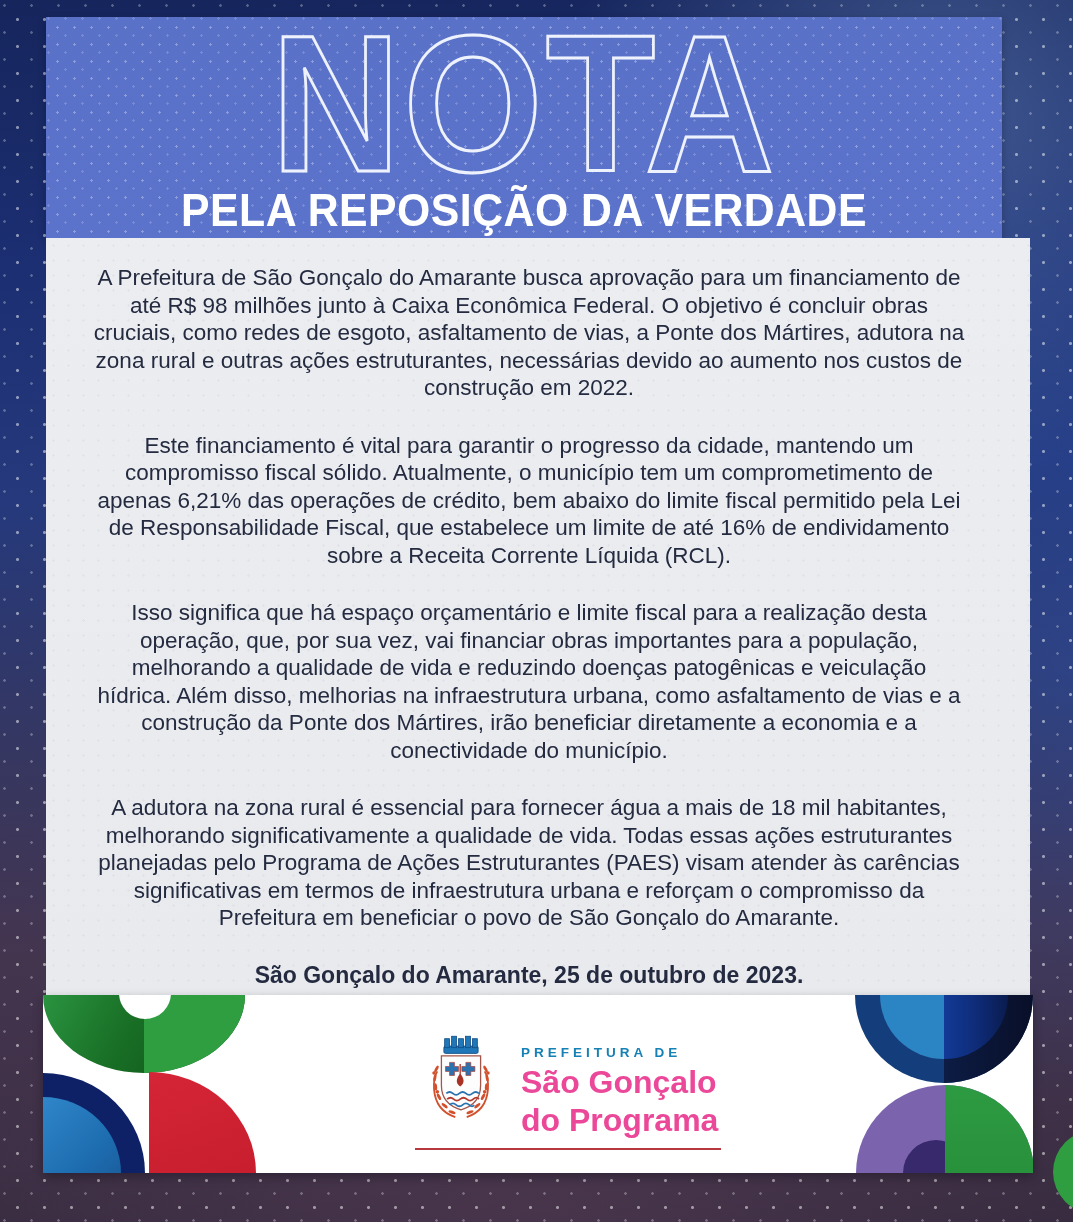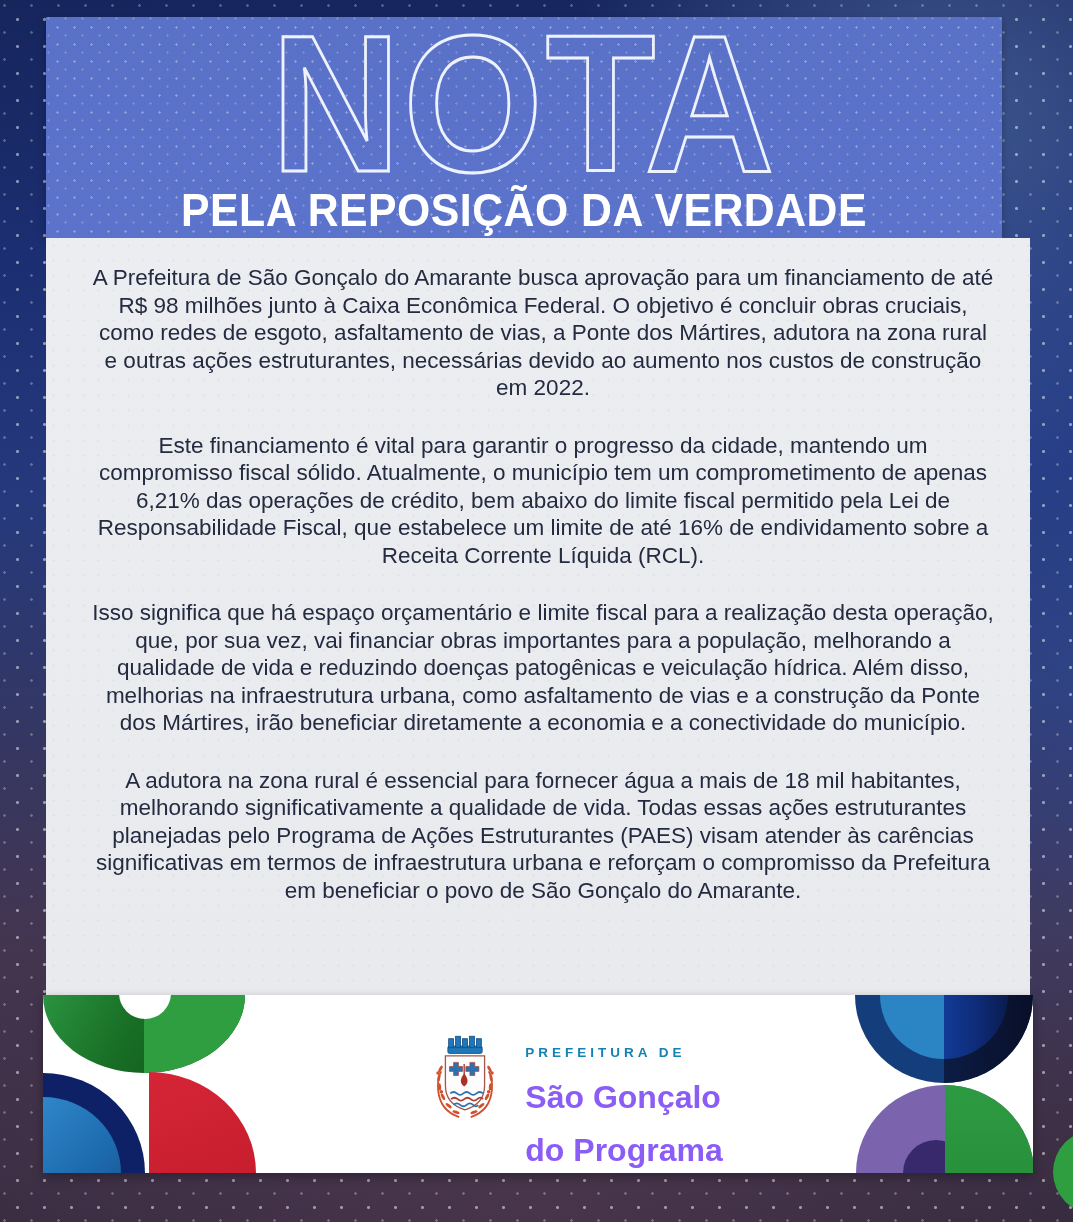--- a/index.html
+++ b/index.html
@@ -53,21 +53,21 @@
     white-space:nowrap;
   }
 
   
   .note-card {
     position:absolute; left:46px; top:238px; width:984px; height:757px;
     background:
       radial-gradient(rgba(120,120,150,.07) 1px, transparent 1.3px),
       linear-gradient(180deg,#ecedf0 0%, #e9eaee 100%);
     background-size:15px 15px, 100% 100%;
-    padding:26px 36px 0 46px;
+    padding:26px 64px 0 46px;
     text-align:center;
     color:#242b40;
     font-size:22.5px; line-height:27.5px;
   }
   .note-card p + p { margin-top:30px; }
   .dateline { margin-top:22px; font-weight:700; font-size:23px; }
 
   
   .footer-band {
     position:absolute; left:43px; top:995px; width:990px; height:178px;
@@ -115,42 +115,43 @@
   .pg-semi .dark-disc { position:absolute; left:47px; bottom:0; width:66px; height:33px; border-radius:66px 66px 0 0; background:#37296b; }
   .pg-semi .half-right { position:absolute; left:89px; top:0; width:89px; height:88px; background:linear-gradient(180deg,#2d9b42 0%, #28913b 100%); }
 
   .edge-green-sliver {
     position:absolute; right:-22px; top:1130px; width:42px; height:84px;
     border-radius:42px 0 0 42px / 42px 0 0 42px; background:#2f9e41;
   }
 
   
   .brand { position:absolute; left:372px; top:38px; width:312px; }
-  .brand-row { display:flex; align-items:flex-start; gap:14px;justify-content:center; }
+  .brand-row { display:flex; align-items:flex-start; gap:14px; }
   .crest { width:92px; height:98px; flex:0 0 auto; }
   .brand-text { padding-top:12px; text-align:left; }
   .brand-eyebrow { color:#1581b5; font-weight:700; font-size:13.5px; letter-spacing:4px; white-space:nowrap; }
-  .brand-city { color:#8b5cf6; font-weight:700; font-size:32px; line-height:31px; margin-top:22px; white-space:nowrap; }
+  .brand-city { color:#ec4899; font-weight:700; font-size:32px; line-height:31px; margin-top:7px; white-space:nowrap; }
   .brand-underline { margin-top:12px; width:306px; height:2px; background:#b5373f; }
 </style>
 </head>
 <body>
 
 <div class="page">
 
   <div class="header-band">
     <div class="headline">NOTA</div>
     <div class="subtitle">PELA REPOSIÇÃO DA VERDADE</div>
   </div>
 
   <div class="note-card">
     <p>A Prefeitura de São Gonçalo do Amarante busca aprovação para um financiamento de até R$ 98 milhões junto à Caixa Econômica Federal. O objetivo é concluir obras cruciais, como redes de esgoto, asfaltamento de vias, a Ponte dos Mártires, adutora na zona rural e outras ações estruturantes, necessárias devido ao aumento nos custos de construção em 2022.</p>
     <p>Este financiamento é vital para garantir o progresso da cidade, mantendo um compromisso fiscal sólido. Atualmente, o município tem um comprometimento de apenas 6,21% das operações de crédito, bem abaixo do limite fiscal permitido pela Lei de Responsabilidade Fiscal, que estabelece um limite de até 16% de endividamento sobre a Receita Corrente Líquida (RCL).</p>
     <p>Isso significa que há espaço orçamentário e limite fiscal para a realização desta operação, que, por sua vez, vai financiar obras importantes para a população, melhorando a qualidade de vida e reduzindo doenças patogênicas e veiculação hídrica. Além disso, melhorias na infraestrutura urbana, como asfaltamento de vias e a construção da Ponte dos Mártires, irão beneficiar diretamente a economia e a conectividade do município.</p>
     <p>A adutora na zona rural é essencial para fornecer água a mais de 18 mil habitantes, melhorando significativamente a qualidade de vida. Todas essas ações estruturantes planejadas pelo Programa de Ações Estruturantes (PAES) visam atender às carências significativas em termos de infraestrutura urbana e reforçam o compromisso da Prefeitura em beneficiar o povo de São Gonçalo do Amarante.</p>
+    <p class="dateline">São Gonçalo do Amarante, 25 de outubro de 2023.</p>
   </div>
 
   <div class="footer-band">
 
     <div class="green-semi">
       <div class="half-right"></div>
       <div class="notch"></div>
     </div>
     <div class="navy-quarter">
       <div class="inner"></div>

